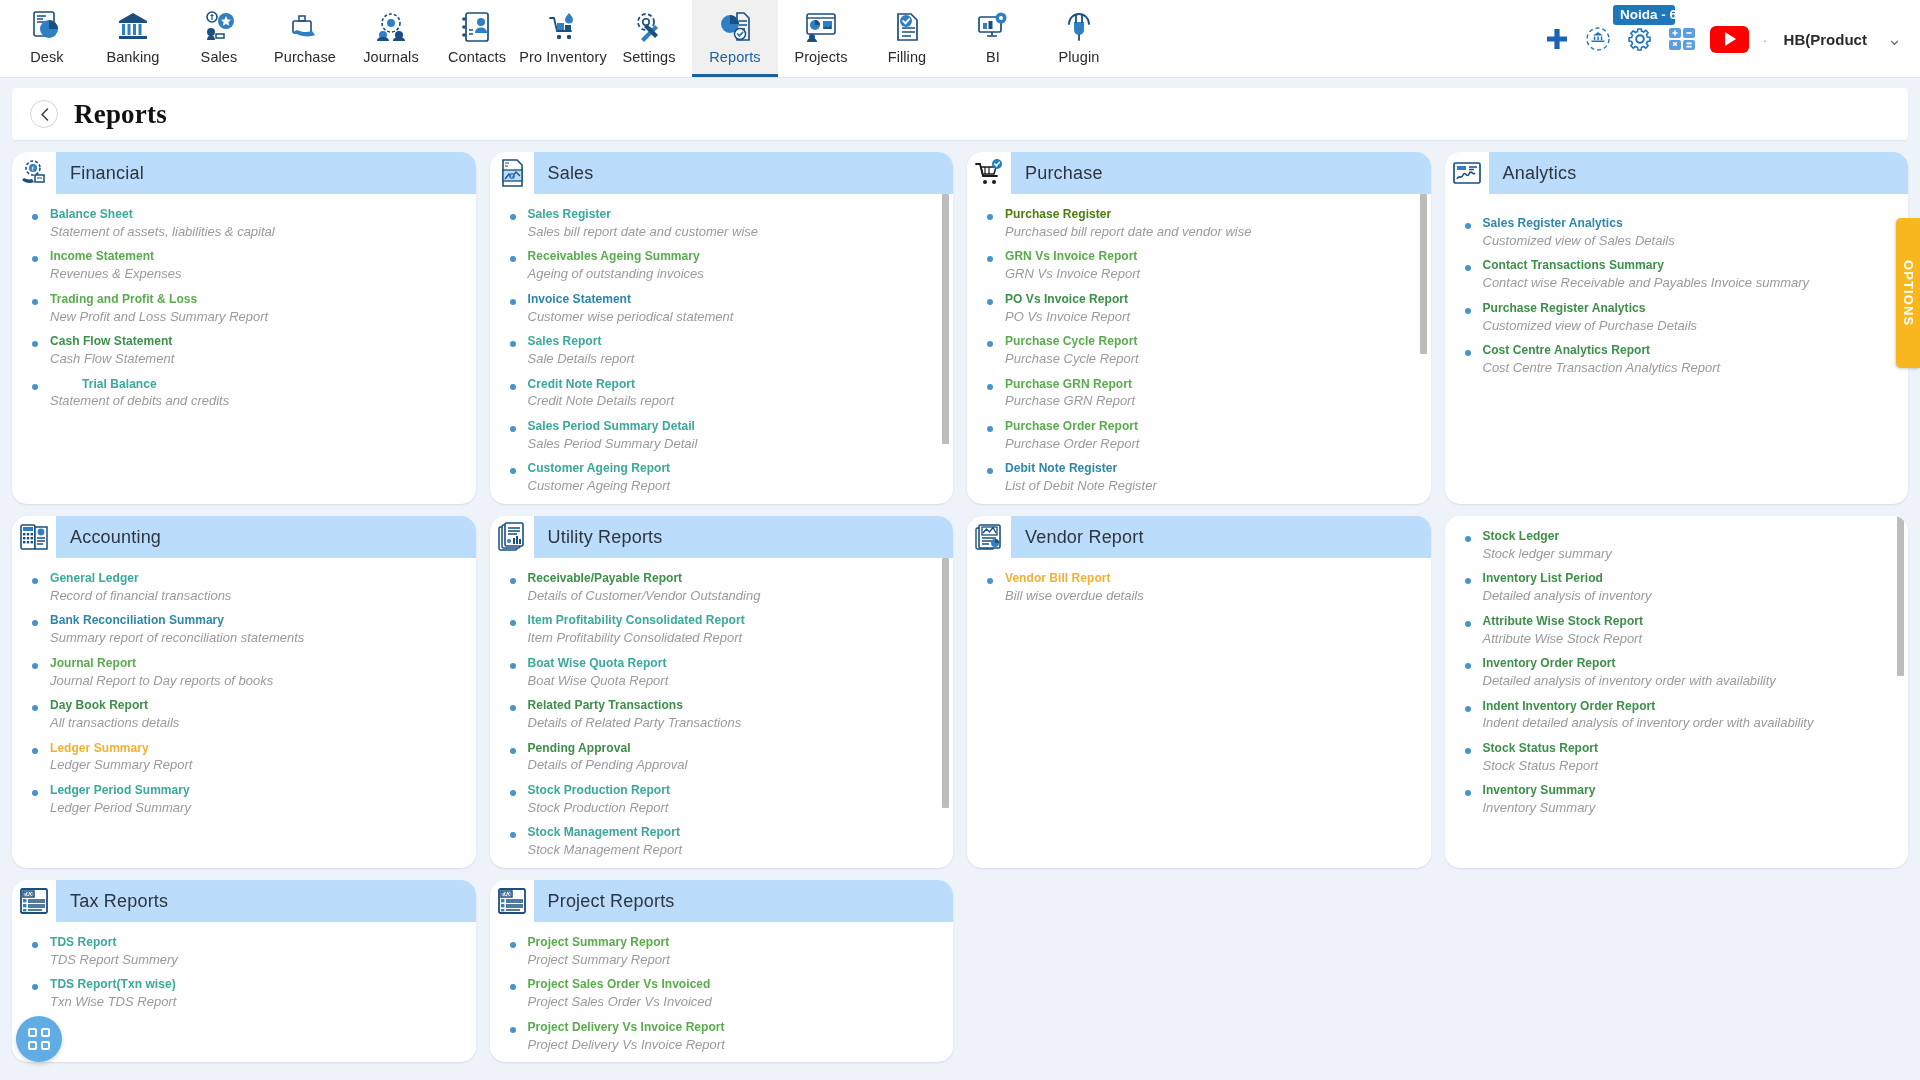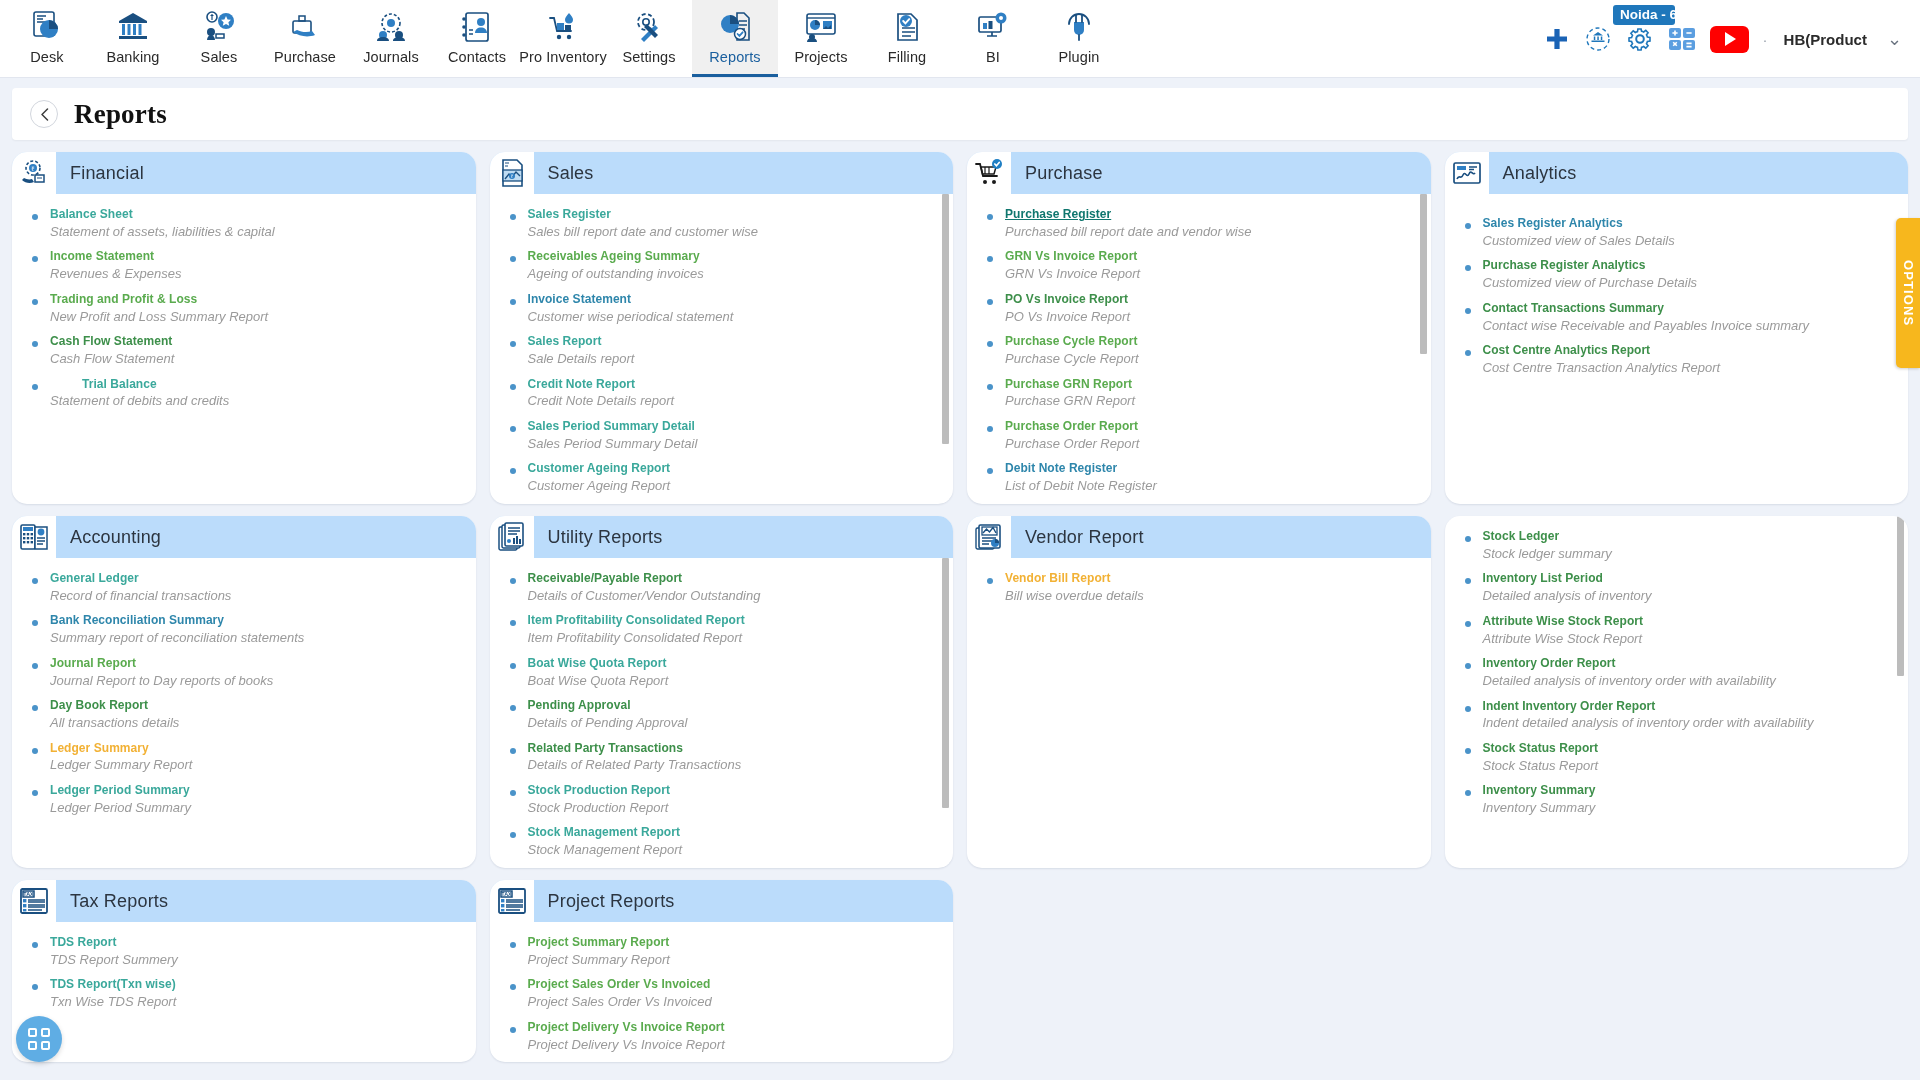--- a/index.html
+++ b/index.html
@@ -518,21 +518,21 @@
             <circle cx="20" cy="24" r="2" fill="#1a1a1a"></circle>
             <circle cx="23" cy="6" r="5" fill="#1f7fc4"></circle>
             <path d="M20.8 6l1.6 1.7 2.8-3.2" fill="none" stroke="#fff" stroke-width="1.7" stroke-linecap="round"></path>
           </svg>
         </div>
         <div class="card-head-title">Purchase</div>
       </div>
       <div class="card-body">
         <div class="rep-item">
           <span class="rep-bullet"></span>
-          <span class="rep-link" style="color: #0f766e; text-decoration: underline;">Purchase Register</span>
+          <span class="rep-link" style="color: #4d7c0f;">Purchase Register</span>
           <div class="rep-desc">Purchased bill report date and vendor wise</div>
         </div>
         <div class="rep-item">
           <span class="rep-bullet"></span>
           <span class="rep-link" style="color: rgb(90, 171, 78);">GRN Vs Invoice Report</span>
           <div class="rep-desc">GRN Vs Invoice Report</div>
         </div>
         <div class="rep-item">
           <span class="rep-bullet"></span>
           <span class="rep-link" style="color: rgb(61, 143, 74);">PO Vs Invoice Report</span>
@@ -576,27 +576,27 @@
         <div class="card-head-title">Analytics</div>
       </div>
       <div class="card-body">
         <div class="rep-item">
           <span class="rep-bullet"></span>
           <span class="rep-link" style="color: rgb(46, 134, 171); margin-top: 9px;">Sales Register Analytics</span>
           <div class="rep-desc">Customized view of Sales Details</div>
         </div>
         <div class="rep-item">
           <span class="rep-bullet"></span>
+          <span class="rep-link" style="color: rgb(61, 143, 74);">Contact Transactions Summary</span>
+          <div class="rep-desc">Contact wise Receivable and Payables Invoice summary</div>
+        </div>
+        <div class="rep-item">
+          <span class="rep-bullet"></span>
           <span class="rep-link" style="color: rgb(61, 143, 74);">Purchase Register Analytics</span>
           <div class="rep-desc">Customized view of Purchase Details</div>
-        </div>
-        <div class="rep-item">
-          <span class="rep-bullet"></span>
-          <span class="rep-link" style="color: rgb(61, 143, 74);">Contact Transactions Summary</span>
-          <div class="rep-desc">Contact wise Receivable and Payables Invoice summary</div>
         </div>
         <div class="rep-item">
           <span class="rep-bullet"></span>
           <span class="rep-link" style="color: rgb(61, 143, 74);">Cost Centre Analytics Report</span>
           <div class="rep-desc">Cost Centre Transaction Analytics Report</div>
         </div>
       </div>
     </div>
     <div class="card h-tall">
       <div class="card-head">
@@ -682,27 +682,27 @@
           <span class="rep-link" style="color: rgb(58, 168, 155);">Item Profitability Consolidated Report</span>
           <div class="rep-desc">Item Profitability Consolidated Report</div>
         </div>
         <div class="rep-item">
           <span class="rep-bullet"></span>
           <span class="rep-link" style="color: rgb(58, 168, 155);">Boat Wise Quota Report</span>
           <div class="rep-desc">Boat Wise Quota Report</div>
         </div>
         <div class="rep-item">
           <span class="rep-bullet"></span>
+          <span class="rep-link" style="color: rgb(61, 143, 74);">Related Party Transactions</span>
+          <div class="rep-desc">Details of Related Party Transactions</div>
+        </div>
+        <div class="rep-item">
+          <span class="rep-bullet"></span>
           <span class="rep-link" style="color: rgb(61, 143, 74);">Pending Approval</span>
           <div class="rep-desc">Details of Pending Approval</div>
-        </div>
-        <div class="rep-item">
-          <span class="rep-bullet"></span>
-          <span class="rep-link" style="color: rgb(61, 143, 74);">Related Party Transactions</span>
-          <div class="rep-desc">Details of Related Party Transactions</div>
         </div>
         <div class="rep-item">
           <span class="rep-bullet"></span>
           <span class="rep-link" style="color: rgb(58, 168, 155);">Stock Production Report</span>
           <div class="rep-desc">Stock Production Report</div>
         </div>
         <div class="rep-item">
           <span class="rep-bullet"></span>
           <span class="rep-link" style="color: rgb(58, 168, 155);">Stock Management Report</span>
           <div class="rep-desc">Stock Management Report</div>

